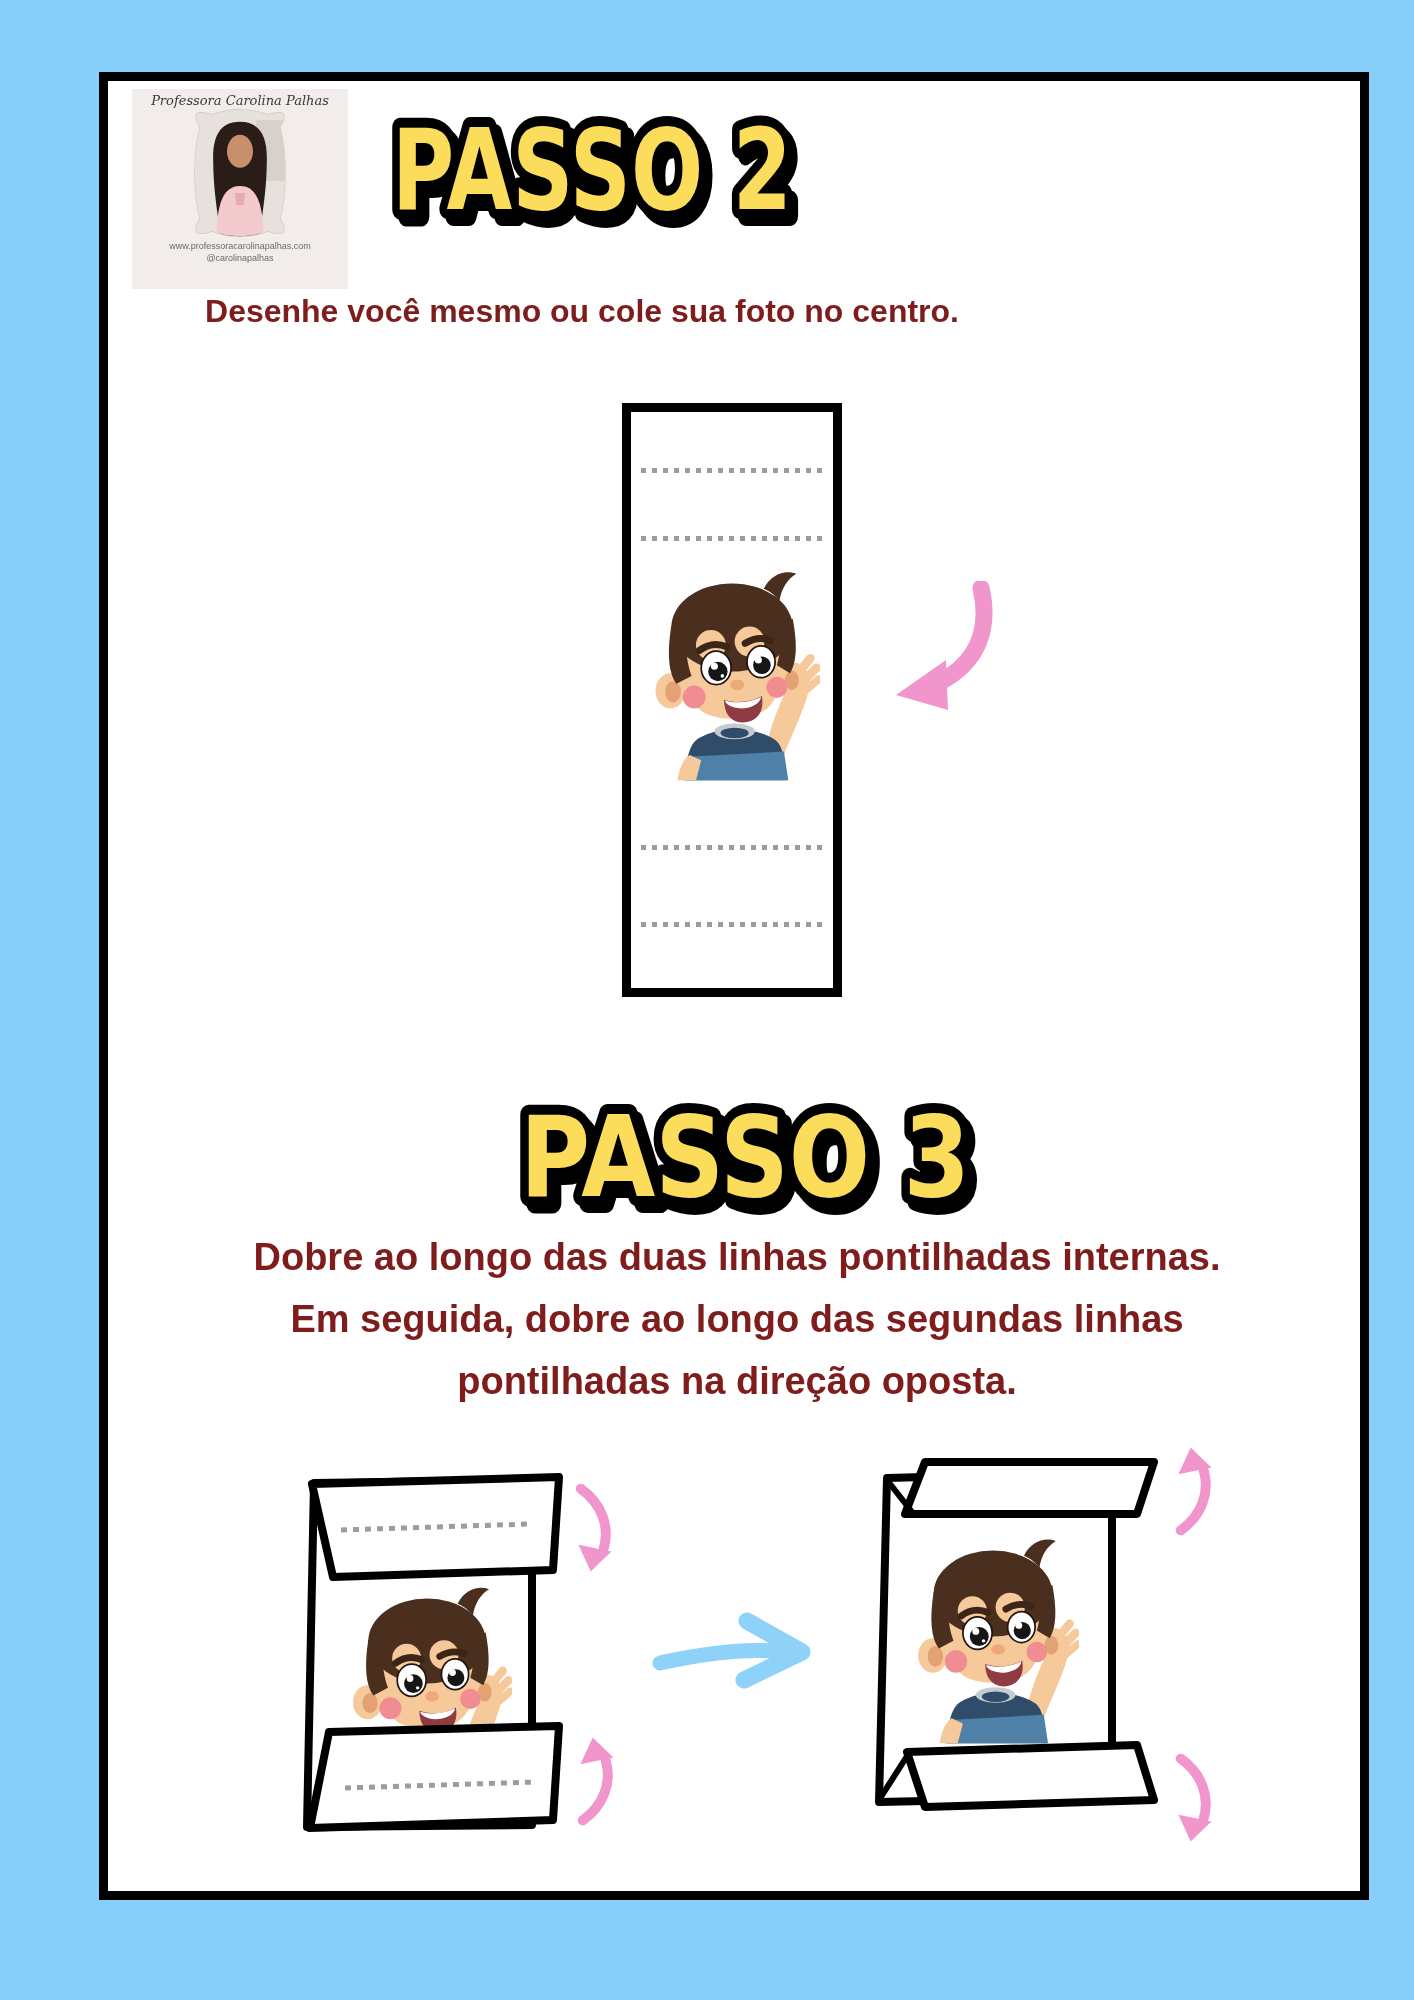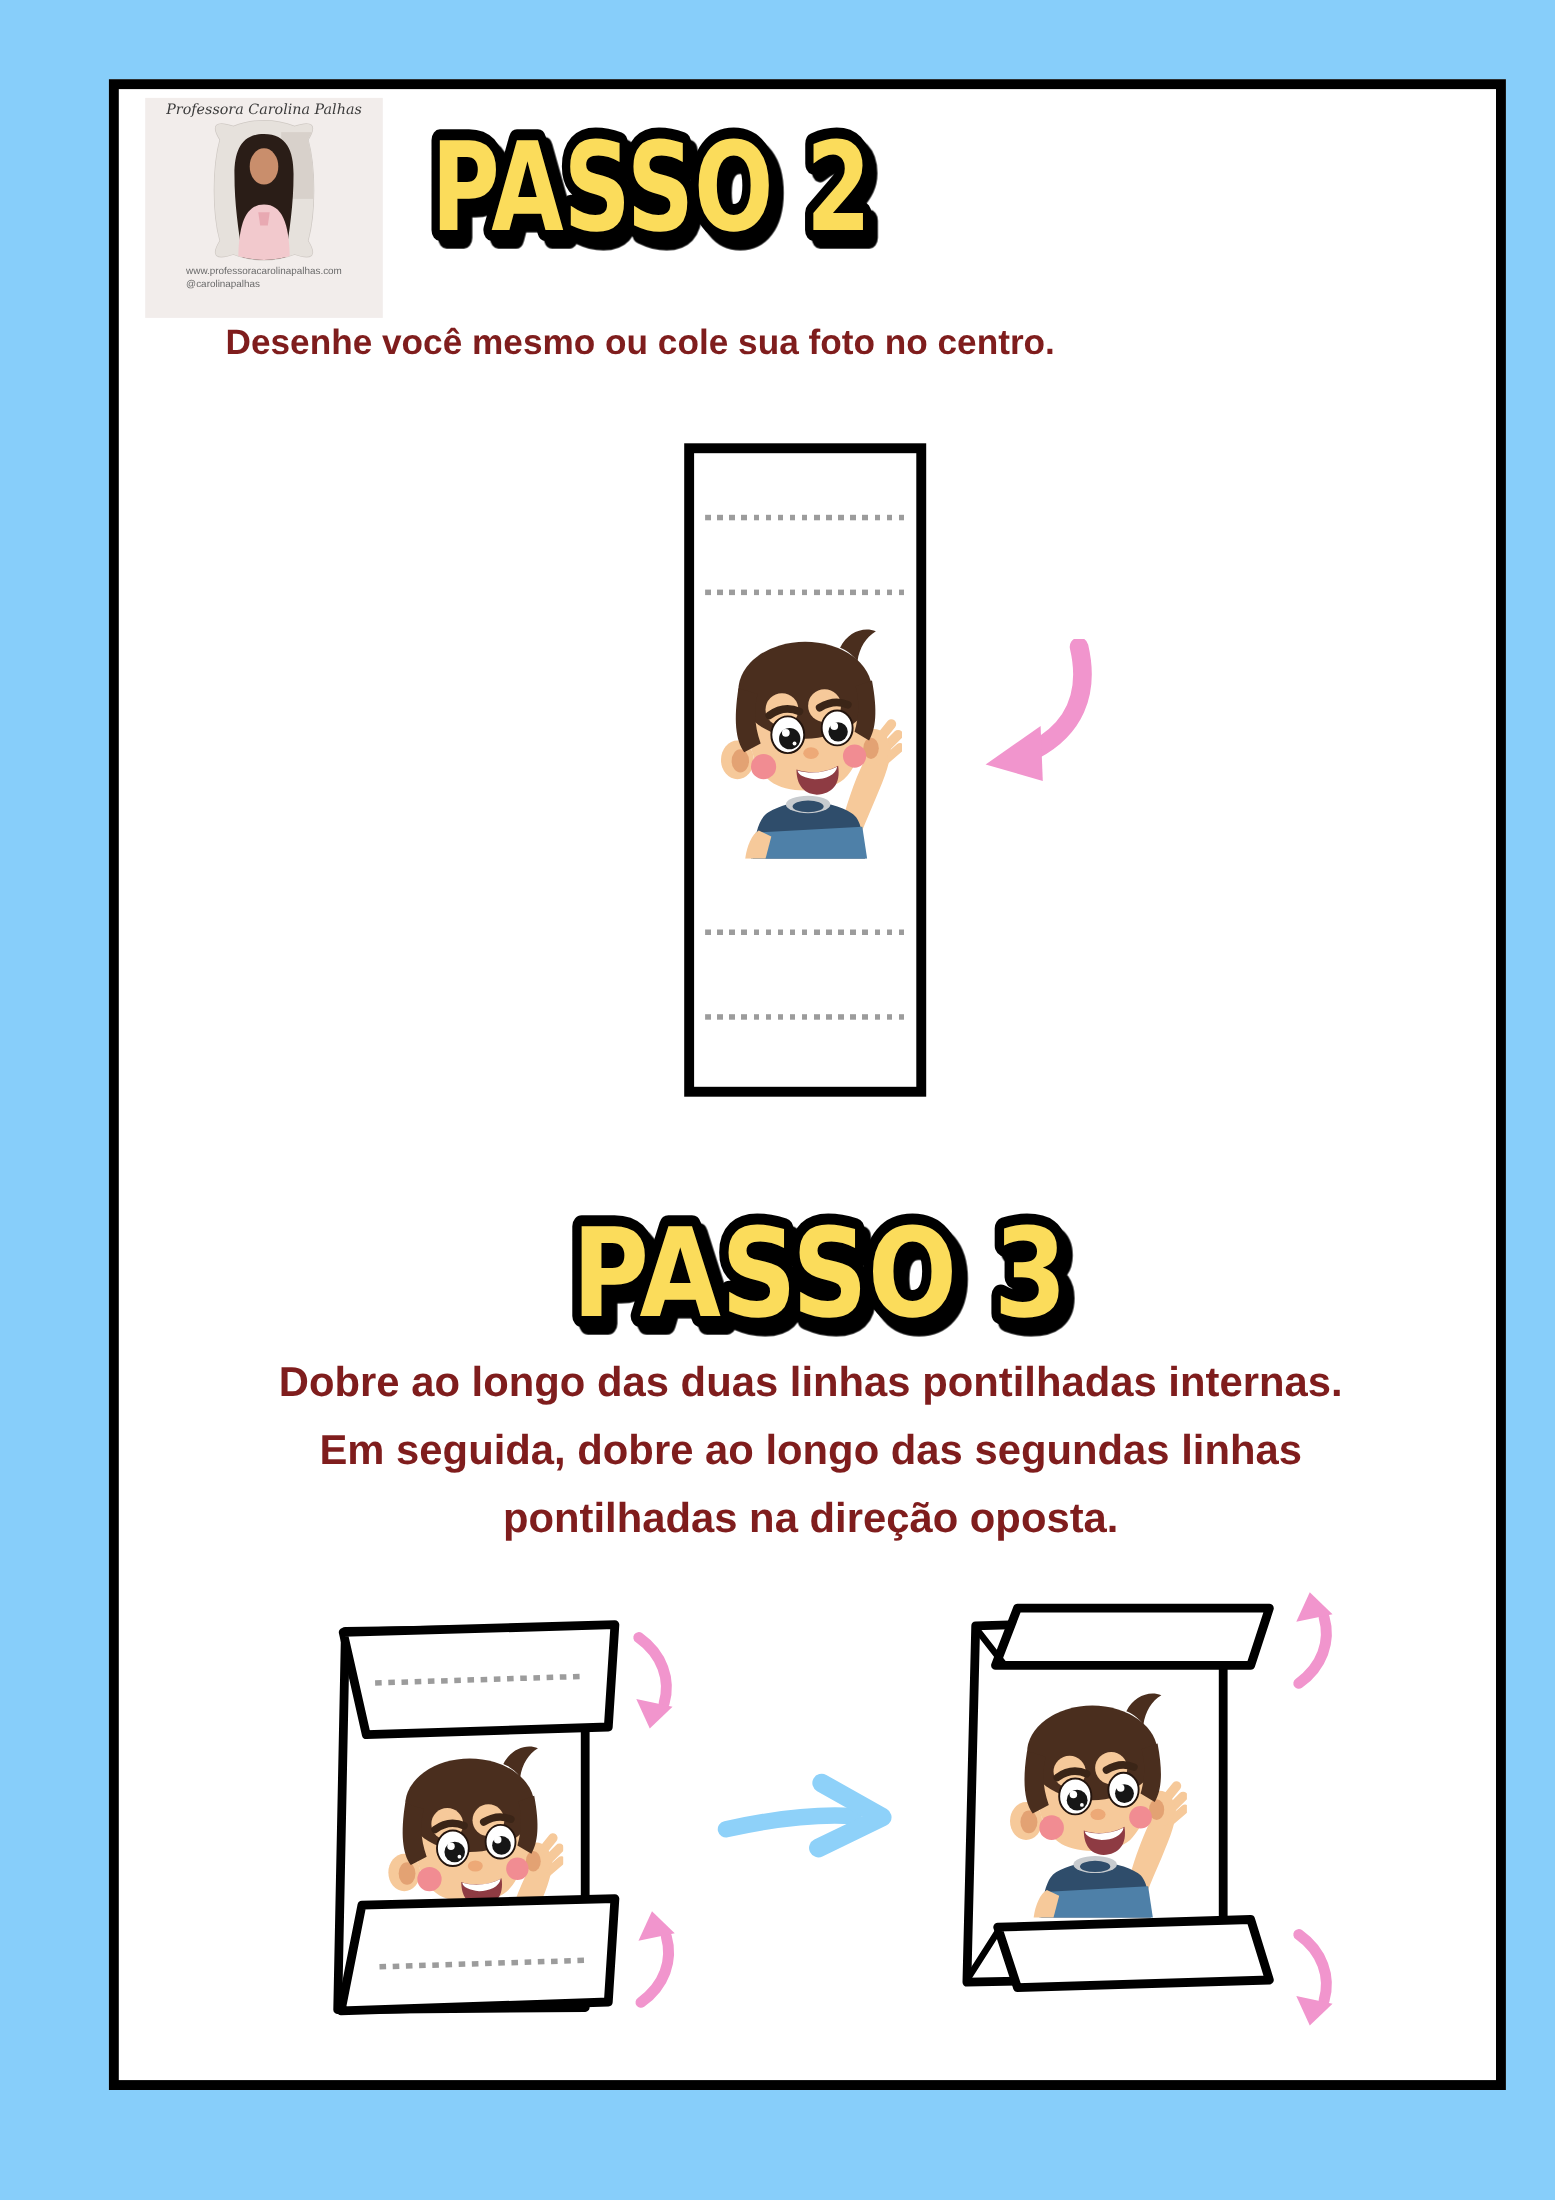--- a/index.html
+++ b/index.html
@@ -18,21 +18,21 @@
   .logo{
     left:24px;top:8px;width:216px;height:200px;background:#F2EDEB;
     display:flex;flex-direction:column;align-items:center;justify-content:flex-start;
     padding-top:4px;box-sizing:border-box;
   }
   .logo .script{
     font-family:"DejaVu Serif",serif;font-style:italic;font-size:13px;color:#3a3a3a;
     white-space:nowrap;
   }
   .logo .small{
-    font-size:9px;color:#6b6b6b;text-align:left;line-height:1.35;margin-top:2px;
+    font-size:9px;color:#6b6b6b;text-align:center;line-height:1.35;margin-top:2px;
   }
 
   
   .bubble{
     font-family:"DejaVu Sans",sans-serif;font-weight:bold;font-size:112px;
     fill:#FBDC5B;stroke:#000;stroke-width:20px;stroke-linejoin:round;paint-order:stroke fill;
   }
   .title-svg{filter:drop-shadow(6px 7px 0 #000);overflow:visible;}
 
   .instr{

